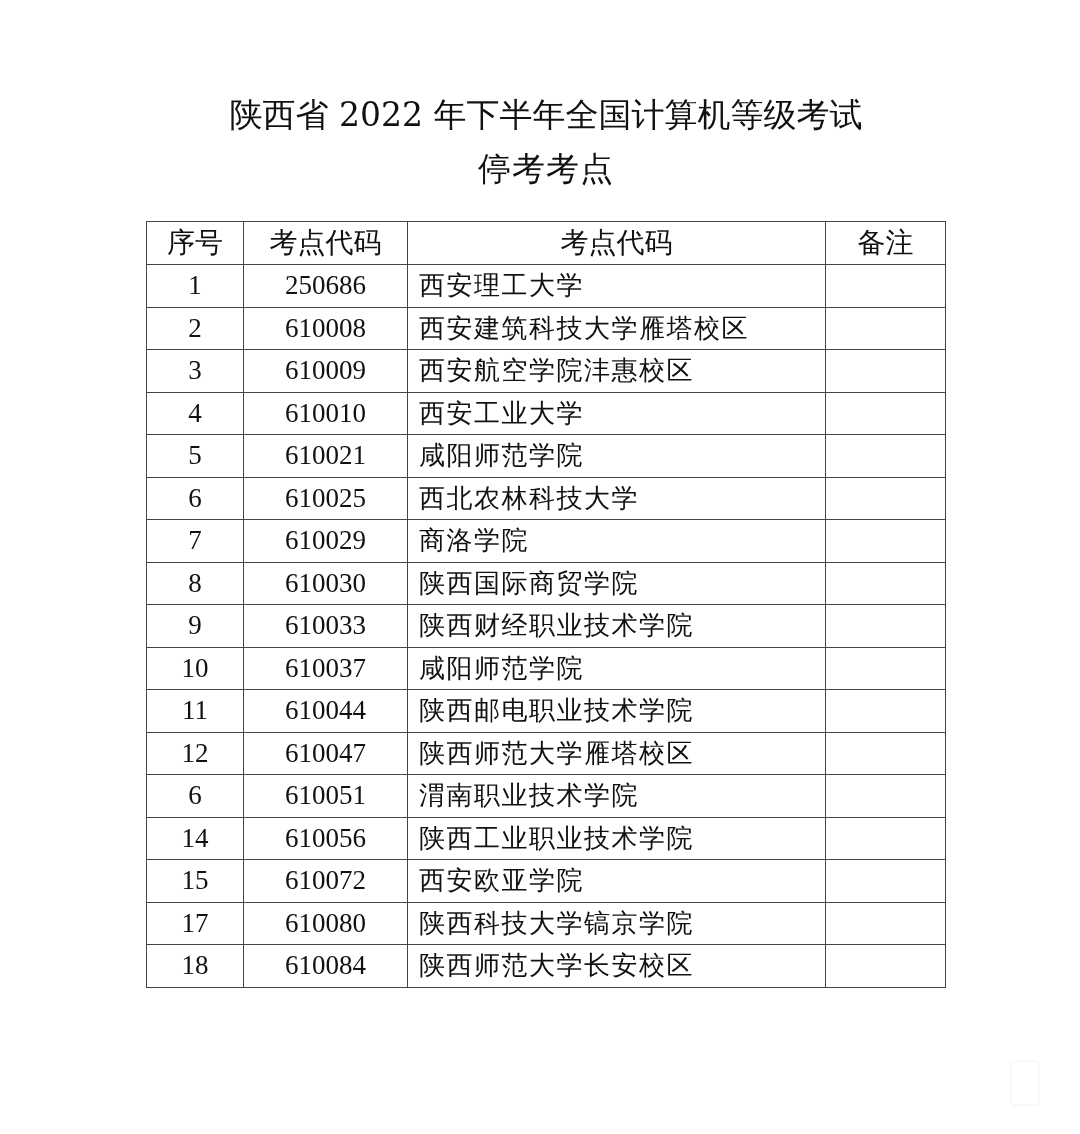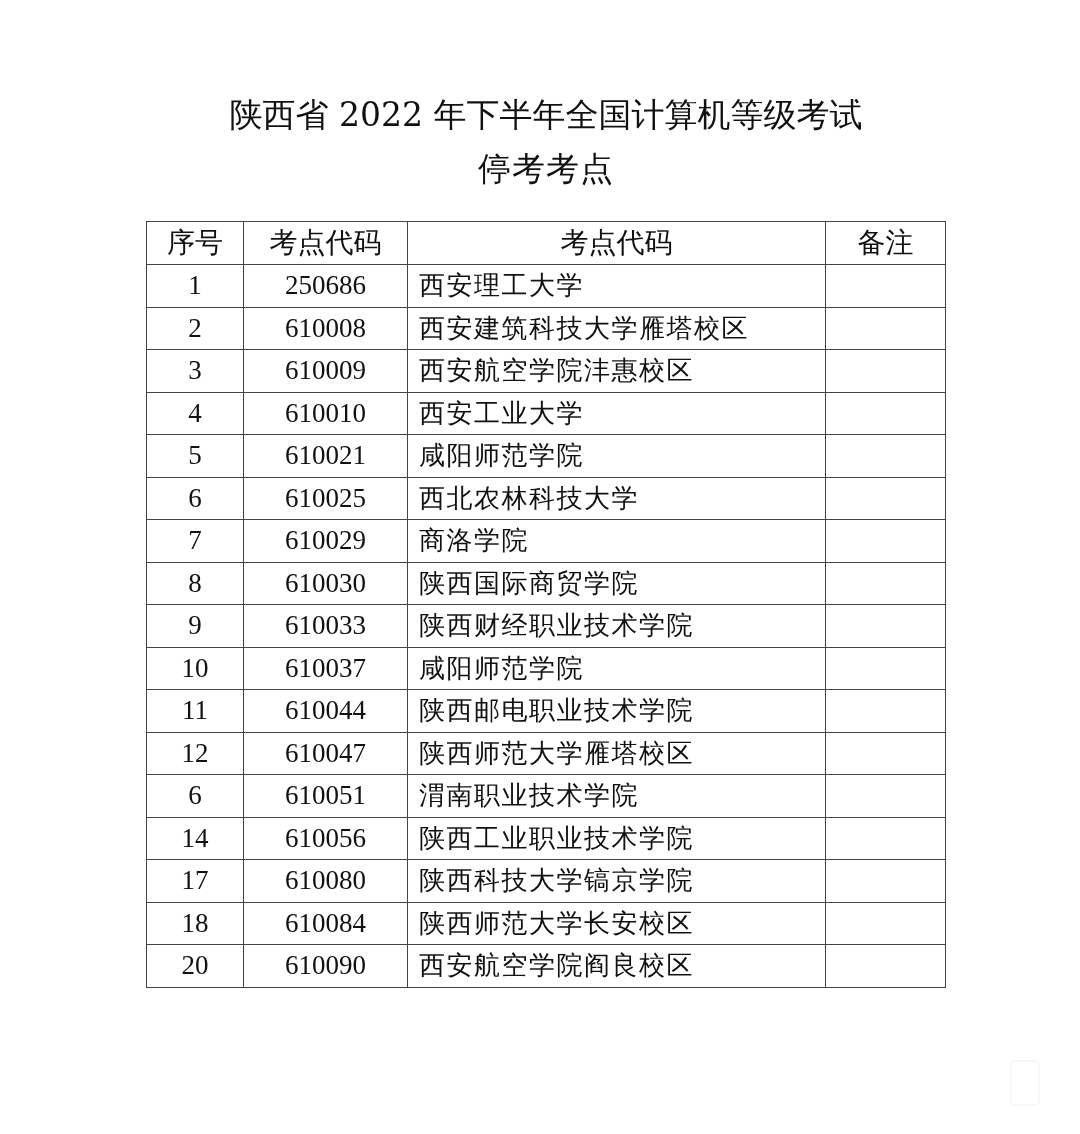--- a/index.html
+++ b/index.html
@@ -186,33 +186,33 @@
       <td class="name">渭南职业技术学院</td>
       <td class="note"></td>
     </tr>
     <tr>
       <td class="idx">14</td>
       <td class="code">610056</td>
       <td class="name">陕西工业职业技术学院</td>
       <td class="note"></td>
     </tr>
     <tr>
+      <td class="idx">15</td>
+      <td class="code">610072</td>
+      <td class="name">西安欧亚学院</td>
+      <td class="note"></td>
+    </tr>
+    <tr>
       <td class="idx">17</td>
       <td class="code">610080</td>
       <td class="name">陕西科技大学镐京学院</td>
       <td class="note"></td>
     </tr>
     <tr>
       <td class="idx">18</td>
       <td class="code">610084</td>
       <td class="name">陕西师范大学长安校区</td>
       <td class="note"></td>
     </tr>
-    <tr>
-      <td class="idx">20</td>
-      <td class="code">610090</td>
-      <td class="name">西安航空学院阎良校区</td>
-      <td class="note"></td>
-    </tr>
   </tbody>
 </table>
 
 <div class="watermark"></div>
 
 </body></html>

